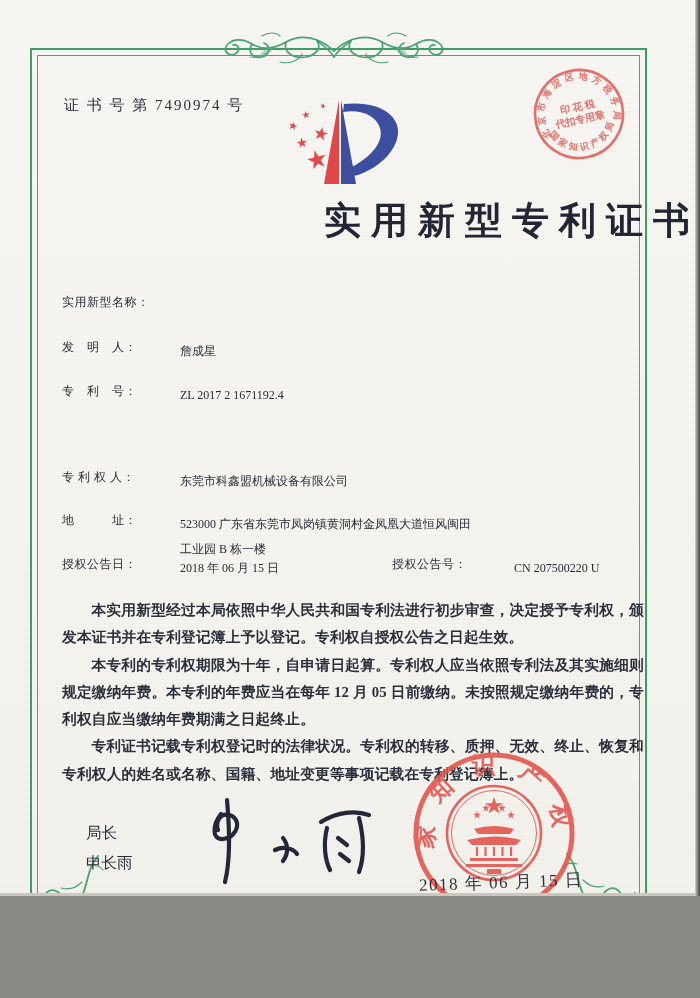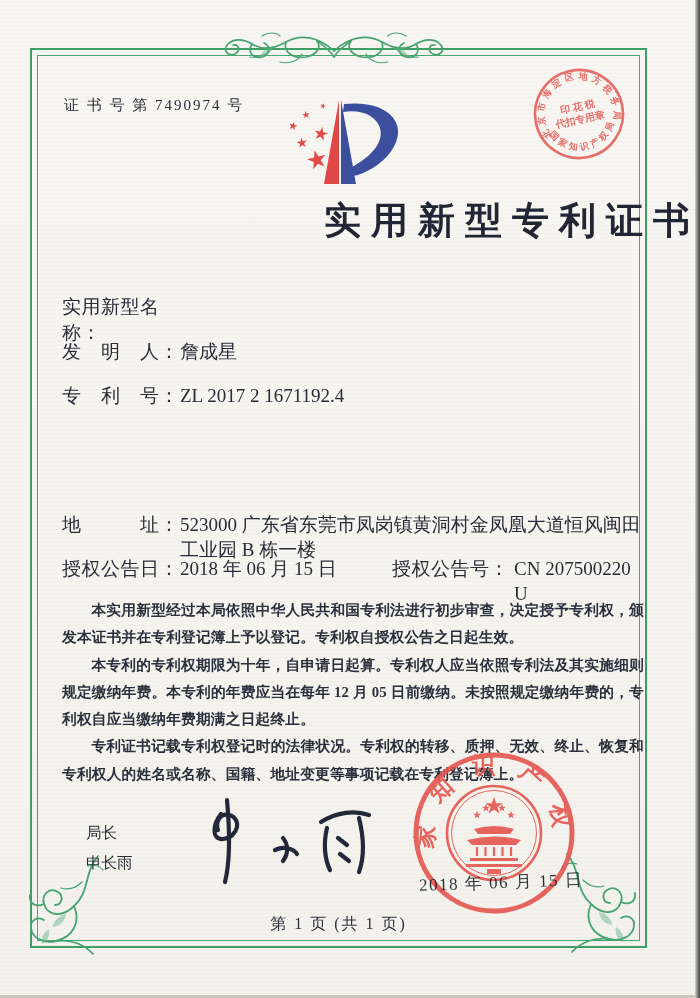--- a/index.html
+++ b/index.html
@@ -1,36 +1,36 @@
 <!DOCTYPE html>
 <html><head>
 <meta charset="utf-8">
 <style>
   html,body{margin:0;padding:0;background:#8a8884;}
-  .stage{position:relative;width:700px;height:998px;overflow:hidden;
+  .stage{position:relative;width:700px;height:896px;overflow:hidden;
     font-family:"Liberation Serif","DejaVu Serif",serif;
     background:linear-gradient(180deg,#f8f6f2 0%,#f6f4ef 55%,#f3f1eb 100%);}
   .paper-texture{position:absolute;inset:0;pointer-events:none;
     background:repeating-linear-gradient(0deg,rgba(140,125,95,.03) 0 1px,transparent 1px 4px);}
   .scan-edge-right{position:absolute;top:0;right:0;width:5px;height:100%;
     background:linear-gradient(90deg,#d8d4cc,#8a8a86 45%,#474745);}
   .scan-edge-bottom{position:absolute;left:0;bottom:0;height:3px;right:5px;background:#cbc7bf;}
   
   .frame-outer{position:absolute;left:30px;top:48px;width:617px;height:900px;
     box-sizing:border-box;border:2px solid #3f9e67;}
   .frame-inner{position:absolute;left:37px;top:55px;width:603px;height:886px;
     box-sizing:border-box;border:1px solid #4aa571;}
   .orn{position:absolute;}
   
   .cert-no{position:absolute;left:64px;top:96px;font-size:15px;letter-spacing:2px;color:#2b303c;}
   .logo{position:absolute;left:277px;top:96px;}
   .title{position:absolute;left:0;right:0;top:196px;text-align:right;text-indent:10px;
     font-size:37px;font-weight:700;letter-spacing:10px;color:#222634;}
   .frow{position:absolute;left:62px;right:56px;display:flex;align-items:flex-start;
-    font-size:19px;color:#272c38;}
+    font-size:12px;color:#272c38;}
   .f-label{flex:0 0 118px;white-space:pre-wrap;letter-spacing:.5px;}
   .f-value{flex:1;white-space:pre-wrap;line-height:25px;}
   .f-value.fixed{flex:0 0 212px;}
   .body-text{position:absolute;left:62px;right:56px;top:597px;color:#2a2f3c;}
   .body-text p{margin:0;text-indent:2em;font-size:14.7px;line-height:27.3px;
     letter-spacing:.2px;text-align:justify;font-weight:bold;}
   .director{position:absolute;left:86px;top:818px;font-size:15.5px;color:#262b36;line-height:30px;}
   .signature{position:absolute;left:175px;top:786px;}
   .seal-main{position:absolute;left:399px;top:738px;opacity:.88;}
   .seal-date{position:absolute;left:419px;top:871px;font-size:17px;letter-spacing:1.5px;
@@ -125,20 +125,24 @@
     <span class="f-label">实用新型名称：</span>
   </div>
   <div class="frow" style="top:339px">
     <span class="f-label">发　明　人：</span>
     <span class="f-value">詹成星</span>
   </div>
   <div class="frow" style="top:383px">
     <span class="f-label">专　利　号：</span>
     <span class="f-value">ZL 2017 2 1671192.4</span>
   </div>
+  <div class="frow" style="top:469px">
+    <span class="f-label">专 利 权 人：</span>
+    <span class="f-value">东莞市科鑫盟机械设备有限公司</span>
+  </div>
   <div class="frow" style="top:512px">
     <span class="f-label">地　　　址：</span>
     <span class="f-value">523000 广东省东莞市凤岗镇黄洞村金凤凰大道恒风闽田
 工业园 B 栋一楼</span>
   </div>
   <div class="frow" style="top:556px">
     <span class="f-label">授权公告日：</span>
     <span class="f-value fixed">2018 年 06 月 15 日</span>
     <span class="f-label" style="flex-basis:122px">授权公告号：</span>
     <span class="f-value">CN 207500220 U</span>

